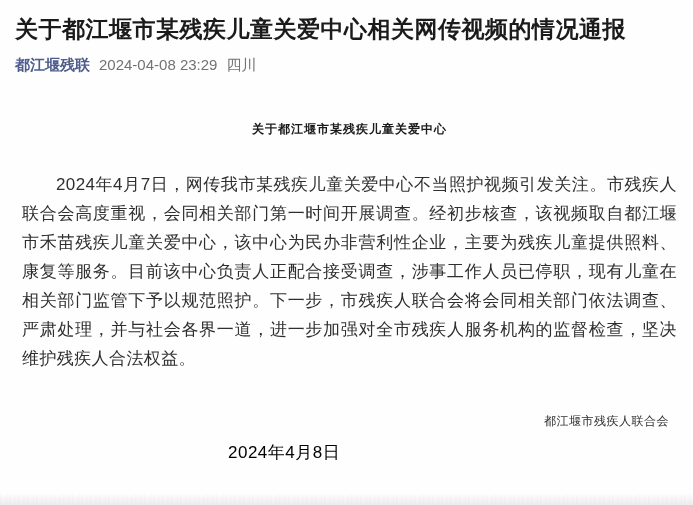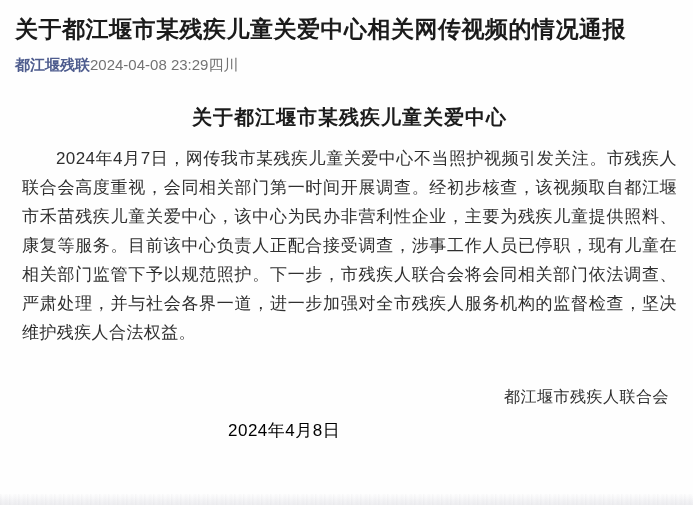--- a/index.html
+++ b/index.html
@@ -22,55 +22,56 @@
     line-height: 32px;
     letter-spacing: 0.5px;
     white-space: nowrap;
   }
   .byline {
     margin-top: 10px;
     font-size: 15px;
     line-height: 19px;
     display: flex;
     align-items: baseline;
+    gap: 9px;
   }
   .author-link {
     color: #4e5c8e;
     font-weight: 700;
     text-decoration: none;
     cursor: pointer;
   }
   .meta { color: #737373; font-weight: 400; }
 
   
   .notice { padding: 0 16px 0 22px; }
   .notice-title {
-    margin-top: 24px;
+    margin-top: 36px;
     text-align: center;
-    font-size: 20px;
+    font-size: 12px;
     font-weight: 700;
     color: #1b1b1b;
     line-height: 39px;
     letter-spacing: 1px;
   }
   .notice-body {
-    margin-top: 7px;
+    margin-top: 21px;
     font-size: 17px;
     line-height: 29px;
     color: #2f2f2f;
     text-align: justify;
     text-justify: inter-ideograph;
     text-indent: 2em;
     letter-spacing: 0.4px;
   }
   .notice-signature {
     margin-top: 40px;
     padding-right: 8px;
     text-align: right;
-    font-size: 16px;
+    font-size: 12px;
     color: #2f2f2f;
     letter-spacing: 0.5px;
   }
   .notice-date {
     margin-top: 11px;
     margin-left: 206px;
     font-size: 17px;
     color: #000000;
     letter-spacing: 0.5px;
   }

